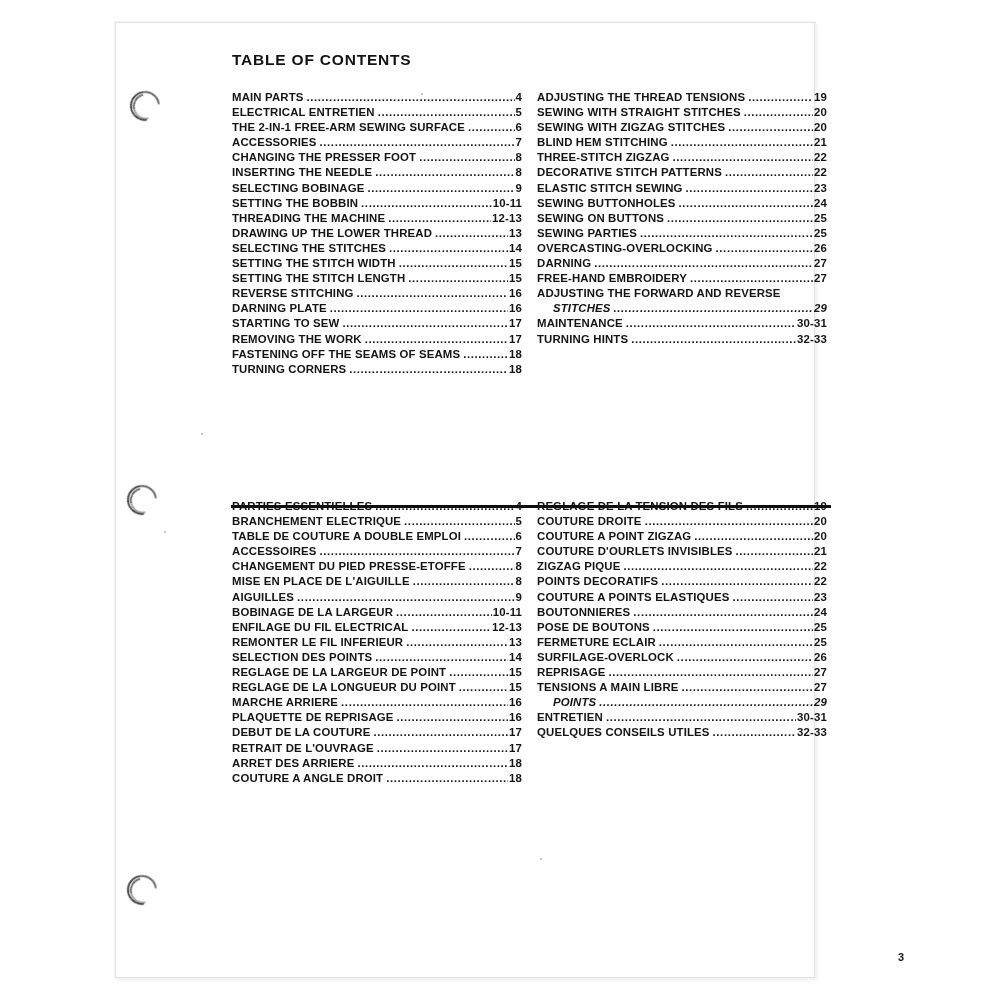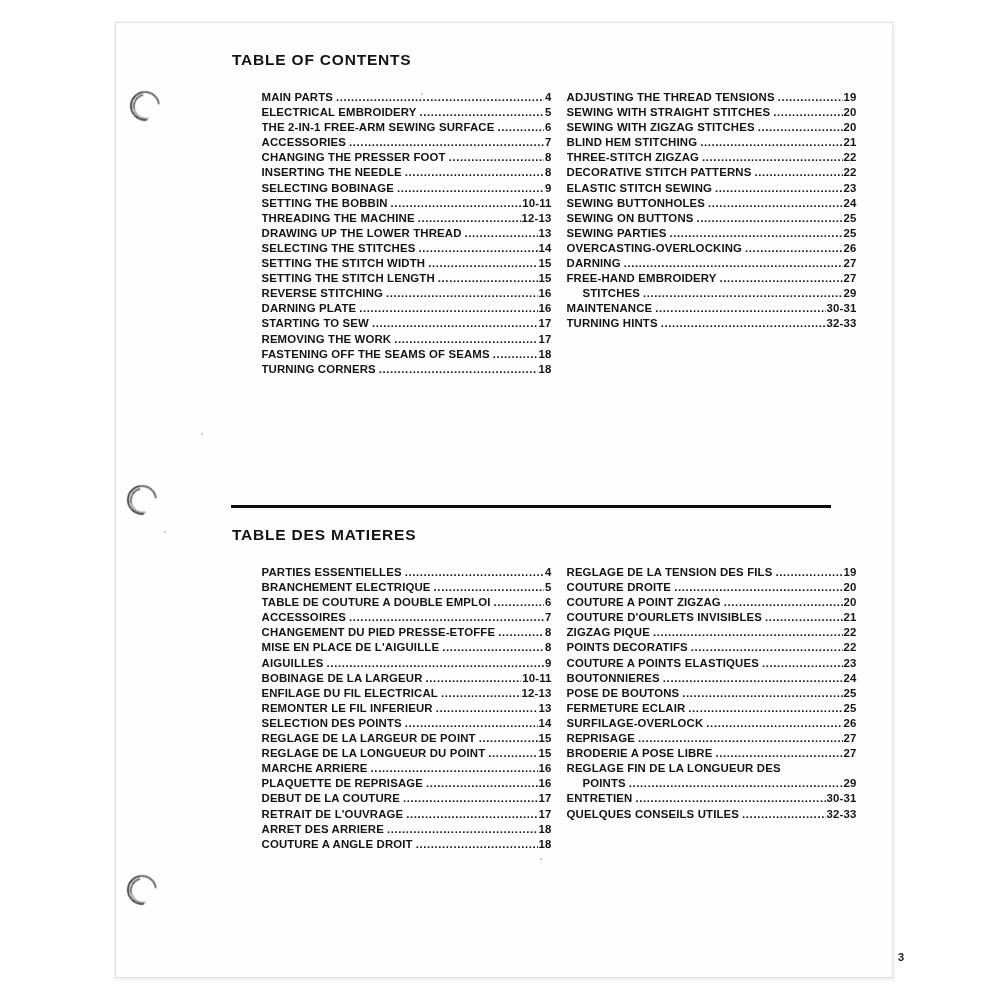--- a/index.html
+++ b/index.html
@@ -18,21 +18,21 @@
     height: 1000px;
     background: #ffffff;
     overflow: hidden;
   }
 
   
   #paper-sheet {
     position: absolute;
     left: 115px;
     top: 22px;
-    width: 778px;
+    width: 700px;
     height: 956px;
     background: #fefefe;
     border: 1px solid #e3e3e3;
     box-shadow: 0 0 0 1px #f4f4f4, 2px 2px 3px rgba(0,0,0,0.07);
     box-sizing: border-box;
   }
 
   
   .hole-punch {
     position: absolute;
@@ -88,37 +88,36 @@
   }
   #section-title-english { padding-top: 28px; }
   #section-title-french  { padding-top: 48px; }
 
   
   .columns {
     display: flex;
     padding-left: 116px;
     padding-top: 21px;
     gap: 15px;
-    justify-content: center;
   }
   .toc-column { width: 290px; }
 
   .toc-entry {
     display: flex;
     align-items: baseline;
     font-size: 11.4px;
     font-weight: bold;
     letter-spacing: 0.15px;
     color: #141414;
     line-height: 15.1px;
     white-space: nowrap;
     overflow: hidden;
   }
   .toc-entry.wrapped-head { display: block; }
-  .toc-entry.wrapped-tail { padding-left: 16px; }
+  .toc-entry.wrapped-tail { padding-left: 16px; font-style: italic; }
 
   .entry-label { flex: 0 0 auto; }
   .entry-label.has-dots { padding-right: 3px; }
 
   .entry-dots {
     flex: 1 1 auto;
     overflow: hidden;
     white-space: nowrap;
     letter-spacing: 0.6px;
     font-weight: bold;
@@ -171,21 +170,21 @@
     <div class="toc-section" id="toc-section-english" style="left:0; top:0; width:770px;">
       <h1 class="section-title" id="section-title-english">TABLE OF CONTENTS</h1>
       <div class="columns">
         <div class="toc-column" id="col-en-left">
             <div class="toc-entry">
               <span class="entry-label has-dots">MAIN PARTS</span>
               <span class="entry-dots">..........................................................................................</span>
               <span class="entry-page">4</span>
             </div>
             <div class="toc-entry">
-              <span class="entry-label has-dots">ELECTRICAL EMBROIDERY</span>
+              <span class="entry-label has-dots">ELECTRICAL ENTRETIEN</span>
               <span class="entry-dots">..........................................................................................</span>
               <span class="entry-page">5</span>
             </div>
             <div class="toc-entry">
               <span class="entry-label has-dots">THE 2-IN-1 FREE-ARM SEWING SURFACE</span>
               <span class="entry-dots">..........................................................................................</span>
               <span class="entry-page">6</span>
             </div>
             <div class="toc-entry">
               <span class="entry-label has-dots">ACCESSORIES</span>
@@ -327,41 +326,41 @@
             <div class="toc-entry">
               <span class="entry-label has-dots">DARNING</span>
               <span class="entry-dots">..........................................................................................</span>
               <span class="entry-page">27</span>
             </div>
             <div class="toc-entry">
               <span class="entry-label has-dots">FREE-HAND EMBROIDERY</span>
               <span class="entry-dots">..........................................................................................</span>
               <span class="entry-page">27</span>
             </div>
+            <div class="toc-entry wrapped-head"><span class="entry-label">ADJUSTING THE FORWARD AND REVERSE</span></div>
             <div class="toc-entry wrapped-tail">
               <span class="entry-label has-dots">STITCHES</span>
               <span class="entry-dots">..........................................................................................</span>
               <span class="entry-page">29</span>
             </div>
             <div class="toc-entry">
               <span class="entry-label has-dots">MAINTENANCE</span>
               <span class="entry-dots">..........................................................................................</span>
               <span class="entry-page">30-31</span>
             </div>
             <div class="toc-entry">
               <span class="entry-label has-dots">TURNING HINTS</span>
               <span class="entry-dots">..........................................................................................</span>
               <span class="entry-page">32-33</span>
             </div>
           </div>
       </div>
     </div>
 
     <div class="toc-section" id="toc-section-french" style="left:0; top:455px; width:770px;">
-      <h1 class="section-title" id="section-title-french">TABLE DES MATIERES</h1>
       <div class="columns">
         <div class="toc-column" id="col-fr-left">
             <div class="toc-entry">
               <span class="entry-label has-dots">PARTIES ESSENTIELLES</span>
               <span class="entry-dots">..........................................................................................</span>
               <span class="entry-page">4</span>
             </div>
             <div class="toc-entry">
               <span class="entry-label has-dots">BRANCHEMENT ELECTRIQUE</span>
               <span class="entry-dots">..........................................................................................</span>
@@ -508,25 +507,24 @@
               <span class="entry-label has-dots">SURFILAGE-OVERLOCK</span>
               <span class="entry-dots">..........................................................................................</span>
               <span class="entry-page">26</span>
             </div>
             <div class="toc-entry">
               <span class="entry-label has-dots">REPRISAGE</span>
               <span class="entry-dots">..........................................................................................</span>
               <span class="entry-page">27</span>
             </div>
             <div class="toc-entry">
-              <span class="entry-label has-dots">BRODERIE A POSE LIBRE</span>
+              <span class="entry-label has-dots">TENSIONS A MAIN LIBRE</span>
               <span class="entry-dots">..........................................................................................</span>
               <span class="entry-page">27</span>
             </div>
-            <div class="toc-entry wrapped-head"><span class="entry-label">REGLAGE FIN DE LA LONGUEUR DES</span></div>
             <div class="toc-entry wrapped-tail">
               <span class="entry-label has-dots">POINTS</span>
               <span class="entry-dots">..........................................................................................</span>
               <span class="entry-page">29</span>
             </div>
             <div class="toc-entry">
               <span class="entry-label has-dots">ENTRETIEN</span>
               <span class="entry-dots">..........................................................................................</span>
               <span class="entry-page">30-31</span>
             </div>

